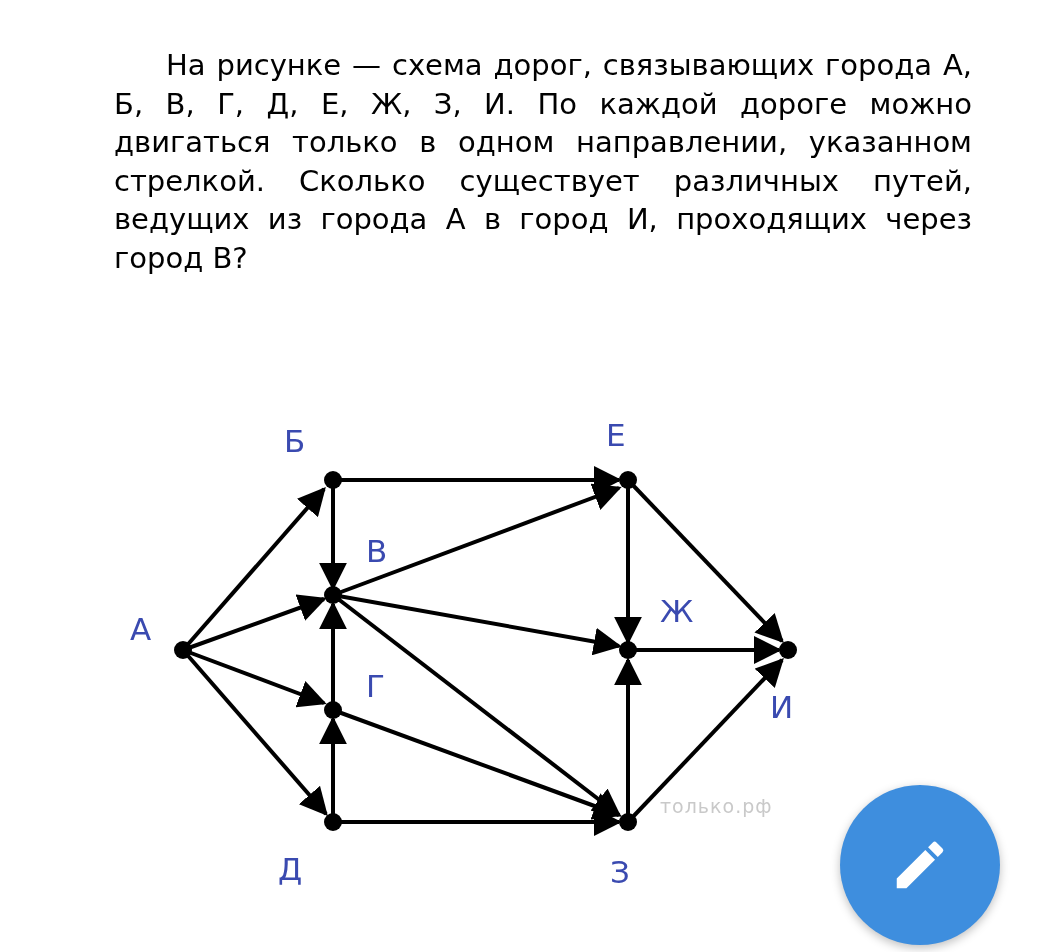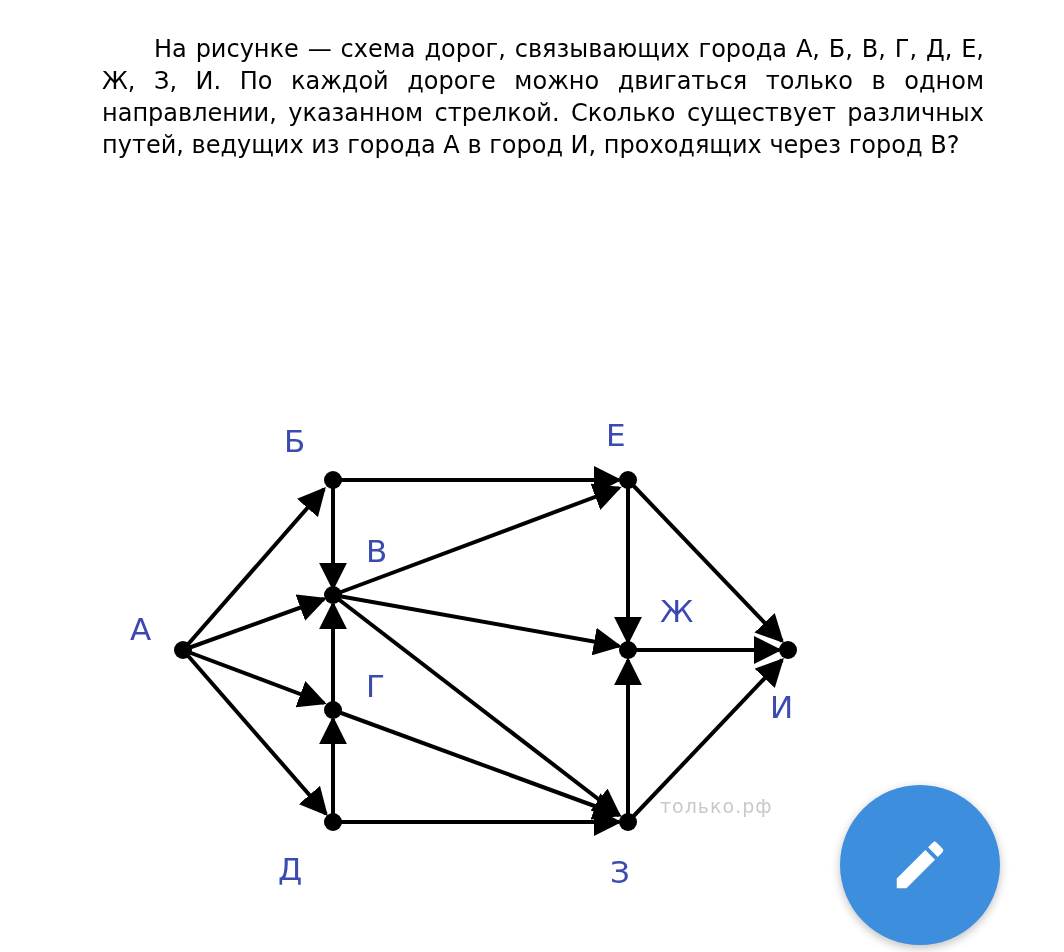--- a/index.html
+++ b/index.html
@@ -26,26 +26,26 @@
     width: 890px;
   }
   .task-title {
     font-size: 30px;
     font-weight: bold;
     color: #000000;
     letter-spacing: 0.2px;
     margin: 0 0 20px 0;
   }
   .task-text {
-    font-size: 24px;
+    font-size: 29px;
     line-height: 1.33;
     color: #000000;
     text-align: justify;
     text-justify: inter-word;
-    margin: 4px;
+    margin: 16px;
   }
   .task-text .indent {
     display: inline-block;
     width: 52px;
   }
   .figure {
     position: absolute;
     left: 88px;
     top: 400px;
     width: 900px;

